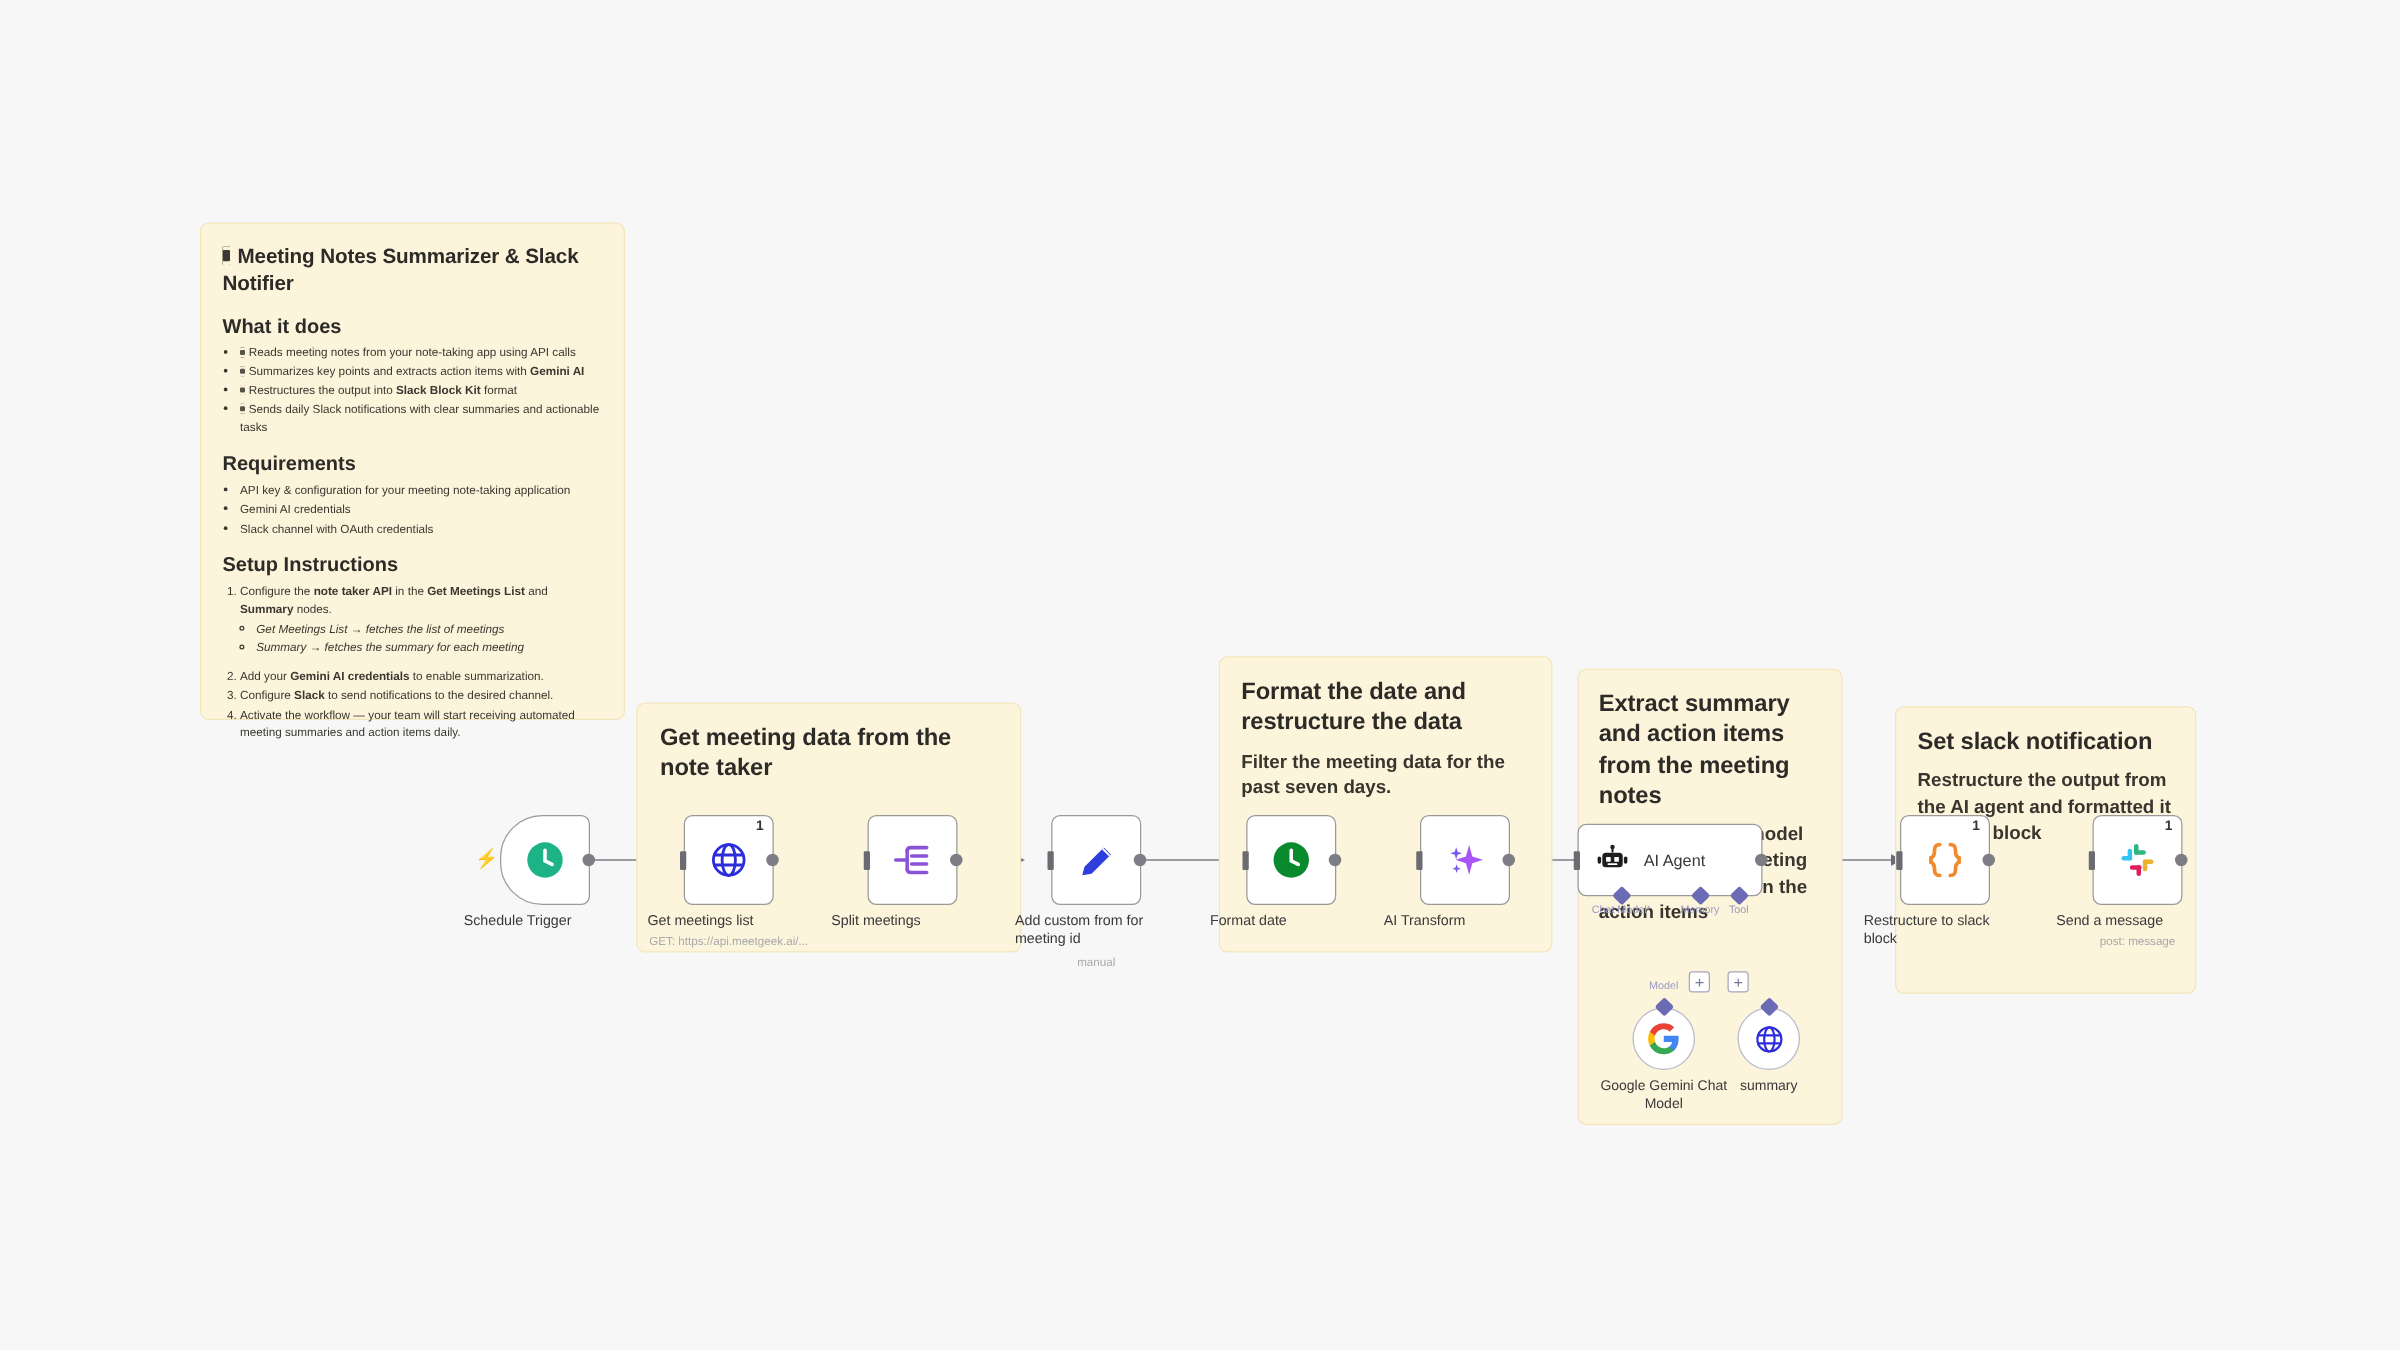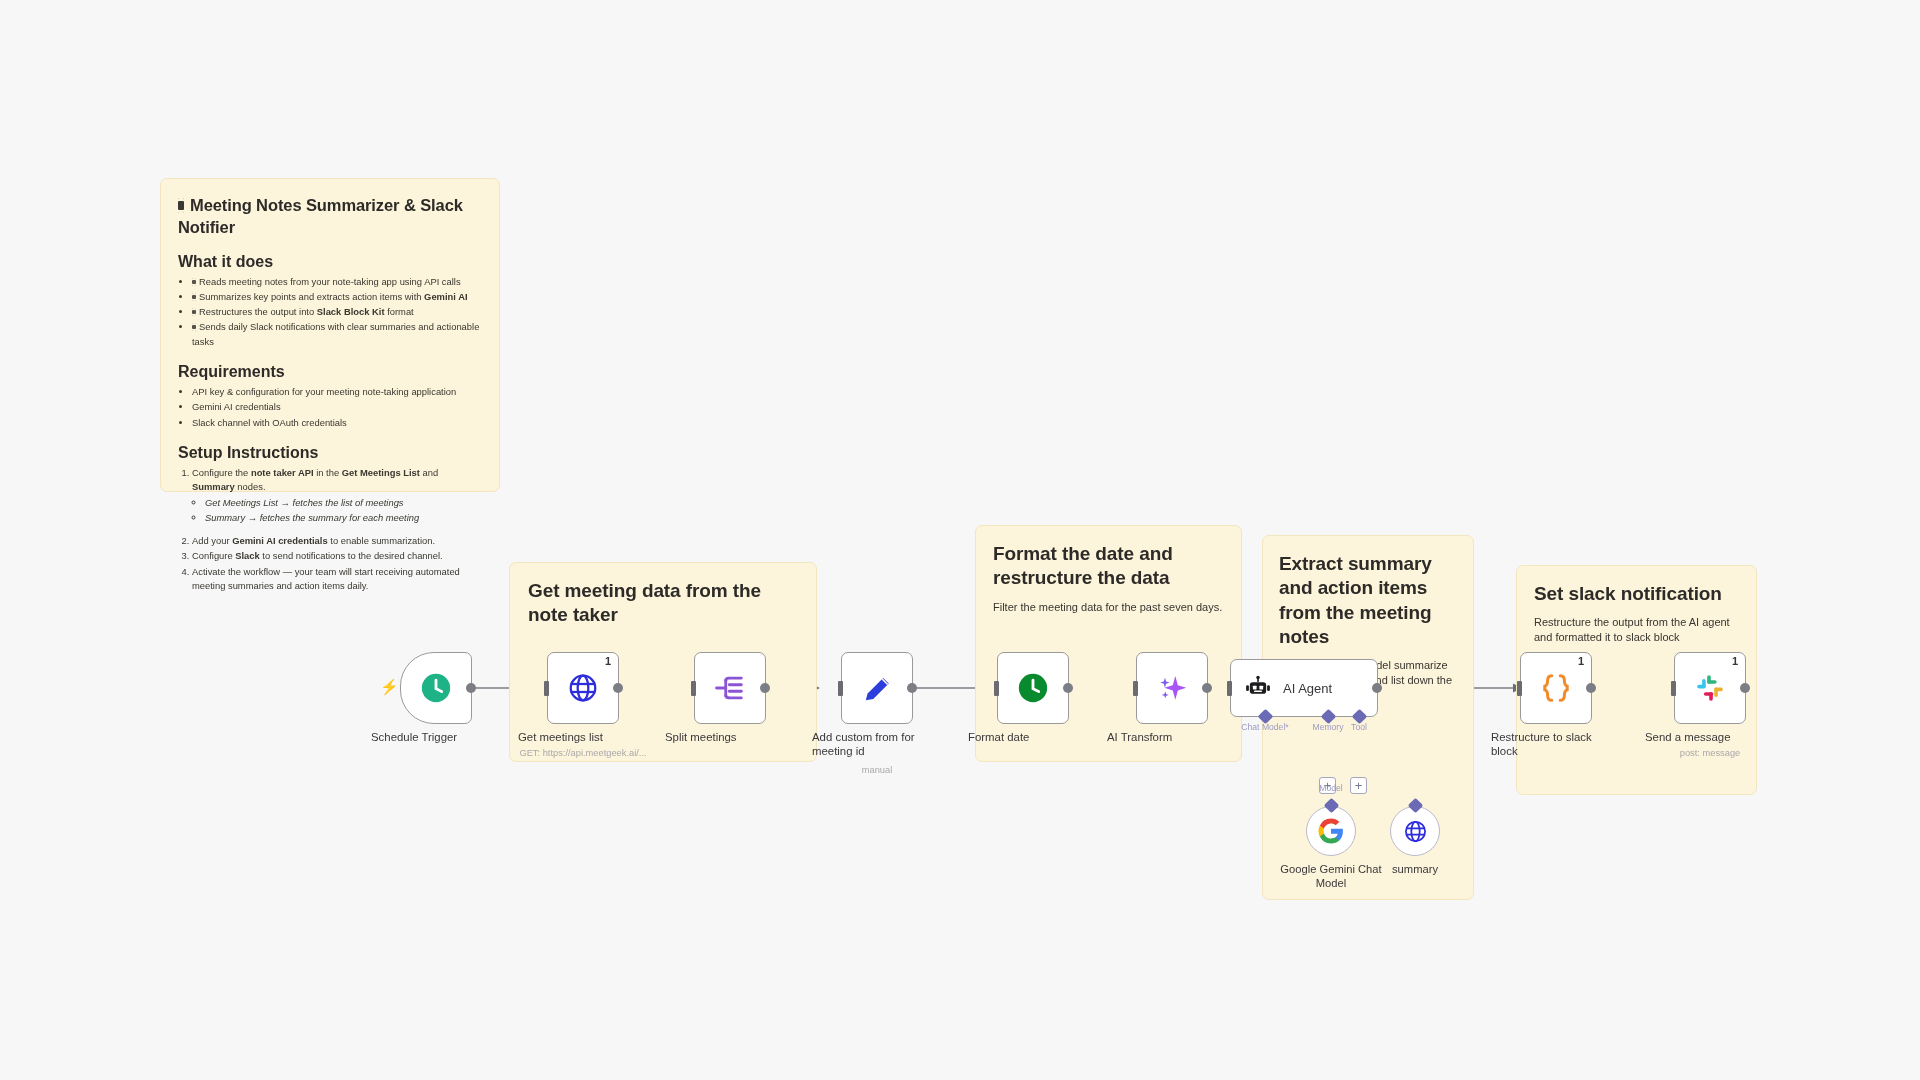--- a/index.html
+++ b/index.html
@@ -16,26 +16,26 @@
     position: absolute;
     background: #fdf4dc;
     border-radius: 7px;
     border: 1px solid #f3e5bd;
   }
   .sticky-title {
     font-size: 19px; font-weight: 700; color: #2d2b28;
     line-height: 1.28; letter-spacing: -0.1px;
   }
   .sticky-sub {
-    font-size: 11px; font-weight: 400; color: #38352f;
+    font-size: 15px; font-weight: 700; color: #38352f;
     line-height: 1.38; margin-top: 9px;
   }
 
   
-  #note-main { left: 160px; top: 178px; width: 340px; height: 314px; padding: 16px 17px; }
+  #note-main { left: 160px; top: 178px; width: 340px; height: 398px; padding: 16px 17px; }
   #note-main .doc-h1 {
     font-size: 16.5px; font-weight: 700; color: #2d2b28;
     line-height: 1.32; letter-spacing: -0.1px;
   }
   #note-main .doc-h2 {
     font-size: 16px; font-weight: 700; color: #2d2b28;
     margin-top: 14px; margin-bottom: 4px;
   }
   #note-main ul, #note-main ol { margin: 0 0 0 14px; }
   #note-main li {
@@ -329,21 +329,21 @@
       <svg width="36" height="36" viewBox="0 0 24 24">
         <path d="M14.2 4 L15.9 10.1 L21.5 11.9 L15.9 13.7 L14.2 19.8 L12.5 13.7 L6.9 11.9 L12.5 10.1 Z" fill="#a855f7"></path>
         <path d="M7.3 5.2 L8.1 7.6 L10.4 8.4 L8.1 9.2 L7.3 11.6 L6.5 9.2 L4.2 8.4 L6.5 7.6 Z" fill="#7c5cf0"></path>
         <path d="M7.5 14.3 L8.1 16 L9.8 16.6 L8.1 17.2 L7.5 18.9 L6.9 17.2 L5.2 16.6 L6.9 16 Z" fill="#7c5cf0"></path>
       </svg>
       <div class="port-out"></div>
     </div>
     <div class="node-label">AI Transform</div>
   </div>
 
-  <div class="node" style="left:1230px; top:659px;">
+  <div class="node" style="left:1262px; top:659px;">
     <div class="node-box wide">
       <div class="port-in"></div>
       <svg width="28" height="28" viewBox="0 0 24 24">
         <rect x="5" y="7" width="14" height="10" rx="2.4" fill="#1d1d1f"></rect>
         <rect x="7.6" y="10" width="3.2" height="3.2" rx="0.5" fill="#fff"></rect>
         <rect x="13.2" y="10" width="3.2" height="3.2" rx="0.5" fill="#fff"></rect>
         <rect x="8.6" y="14.2" width="6.8" height="1.3" rx="0.6" fill="#fff"></rect>
         <rect x="1.8" y="9.6" width="2.4" height="5" rx="1.2" fill="#1d1d1f"></rect>
         <rect x="19.8" y="9.6" width="2.4" height="5" rx="1.2" fill="#1d1d1f"></rect>
         <rect x="11.3" y="3.4" width="1.4" height="3.4" fill="#1d1d1f"></rect>

